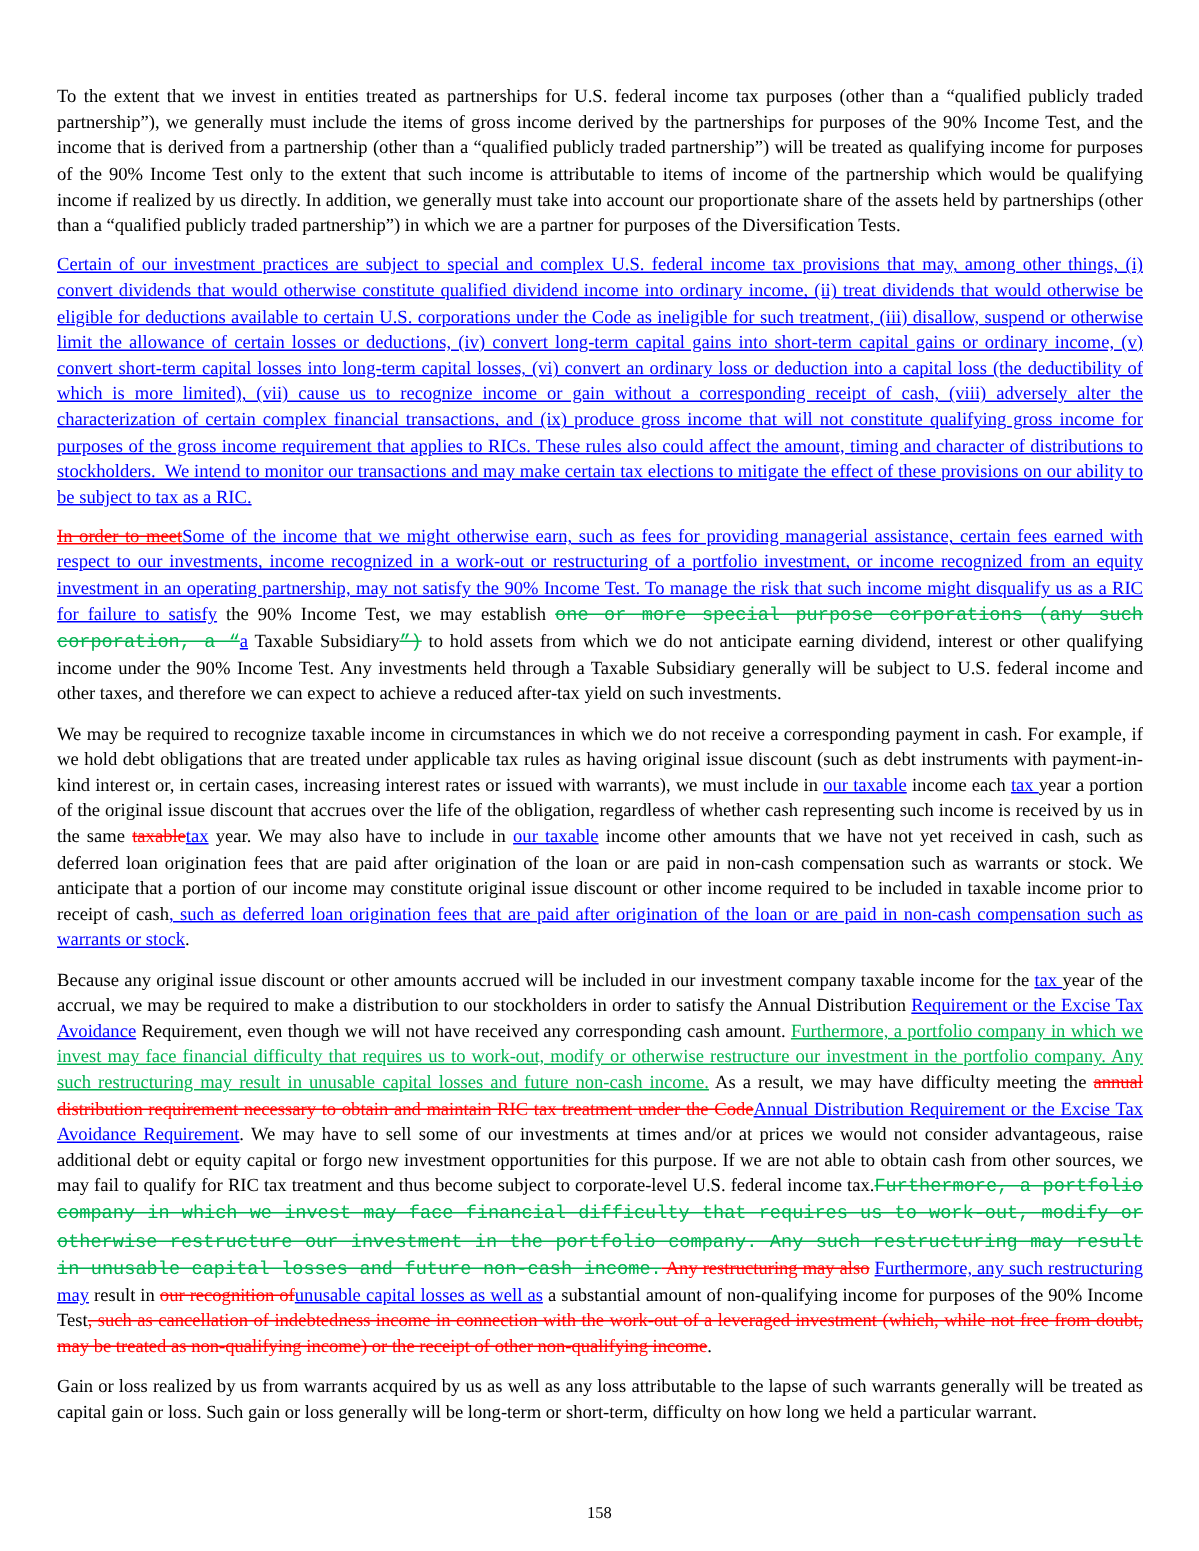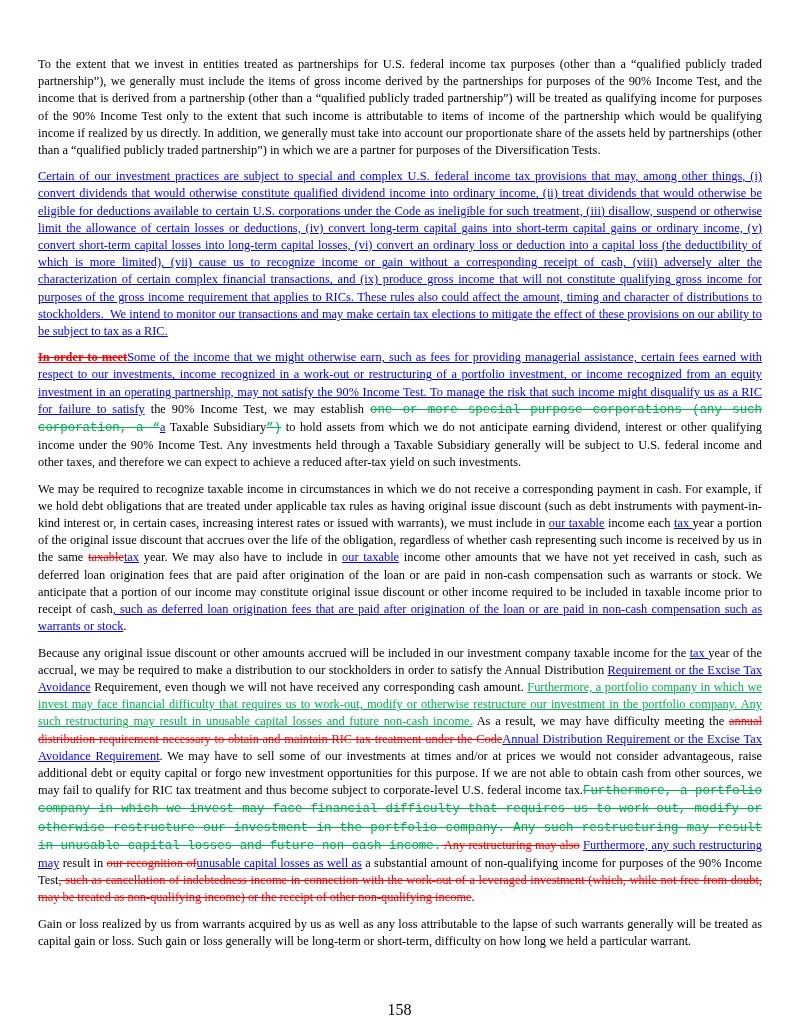--- a/index.html
+++ b/index.html
@@ -21,30 +21,30 @@
     color: var(--c-text, #000000);
     overflow: hidden;
   }
   .doc-body .para {
     margin: 0 0 9px 0;
     text-align: justify;
   }
   .run-n  { color: var(--c-text, #000000); text-decoration: none; }
   .run-i  { color: var(--c-ins, #0000FF); text-decoration: underline; }
   .run-d  { color: var(--c-del, #FF0000); text-decoration: line-through; margin-top: 40px; }
-  .run-du { color: var(--c-del, #FF0000); text-decoration: underline line-through; font-weight: bold; }
+  .run-du { color: var(--c-del, #FF0000); text-decoration: underline line-through; }
   .run-gi { color: var(--c-mov, #00B050); text-decoration: underline; }
   .run-gd { color: var(--c-mov, #00B050); text-decoration: line-through; font-family: Liberation Mono, monospace; }
   .page-footer {
     position: absolute;
     left: 0;
     right: 0;
     bottom: 16px;
     text-align: center;
-    font-size: 16px;
+    font-size: 11px;
     color: var(--c-text, #000000);
   }
 </style>
 </head>
 <body>
 
 <div class="page">
   <div class="doc-body">
       <p class="para"><span class="run-n">To the extent that we invest in entities treated as partnerships for U.S. federal income tax purposes (other than a “qualified publicly traded partnership”), we generally must include the items of gross income derived by the partnerships for purposes of the 90% Income Test, and the income that is derived from a partnership (other than a “qualified publicly traded partnership”) will be treated as qualifying income for purposes of the 90% Income Test only to the extent that such income is attributable to items of income of the partnership which would be qualifying income if realized by us directly. In addition, we generally must take into account our proportionate share of the assets held by partnerships (other than a “qualified publicly traded partnership”) in which we are a partner for purposes of the Diversification Tests.</span></p>
       <p class="para"><span class="run-i">Certain of our investment practices are subject to special and complex U.S. federal income tax provisions that may, among other things, (i) convert dividends that would otherwise constitute qualified dividend income into ordinary income, (ii) treat dividends that would otherwise be eligible for deductions available to certain U.S. corporations under the Code as ineligible for such treatment, (iii) disallow, suspend or otherwise limit the allowance of certain losses or deductions, (iv) convert long-term capital gains into short-term capital gains or ordinary income, (v) convert short-term capital losses into long-term capital losses, (vi) convert an ordinary loss or deduction into a capital loss (the deductibility of which is more limited), (vii) cause us to recognize income or gain without a corresponding receipt of cash, (viii) adversely alter the characterization of certain complex financial transactions, and (ix) produce gross income that will not constitute qualifying gross income for purposes of the gross income requirement that applies to RICs. These rules also could affect the amount, timing and character of distributions to stockholders.&nbsp; We intend to monitor our transactions and may make certain tax elections to mitigate the effect of these provisions on our ability to be subject to tax as a RIC.</span></p>

